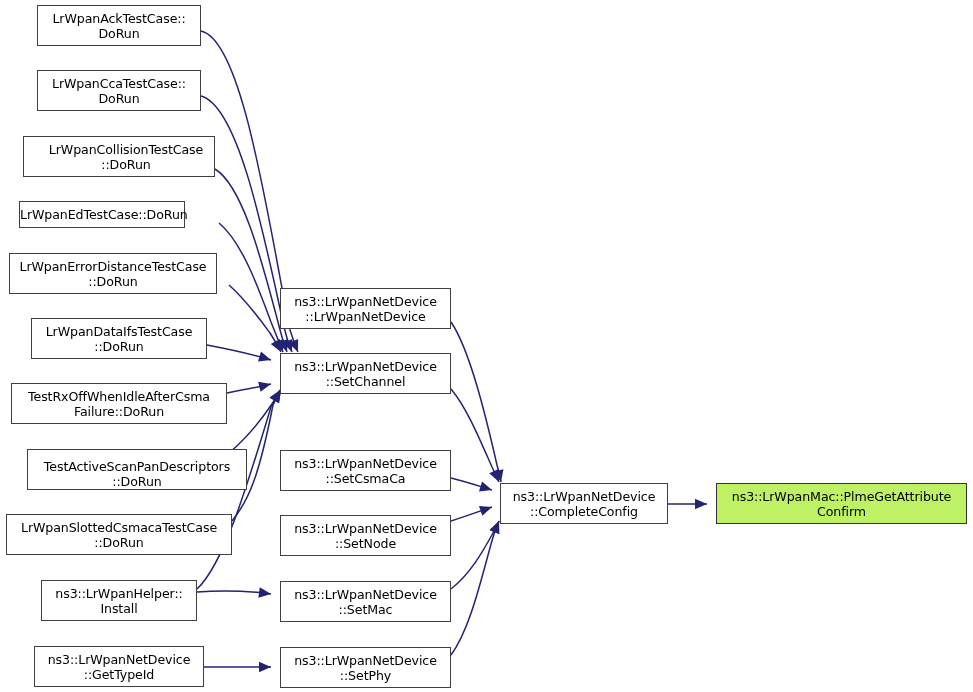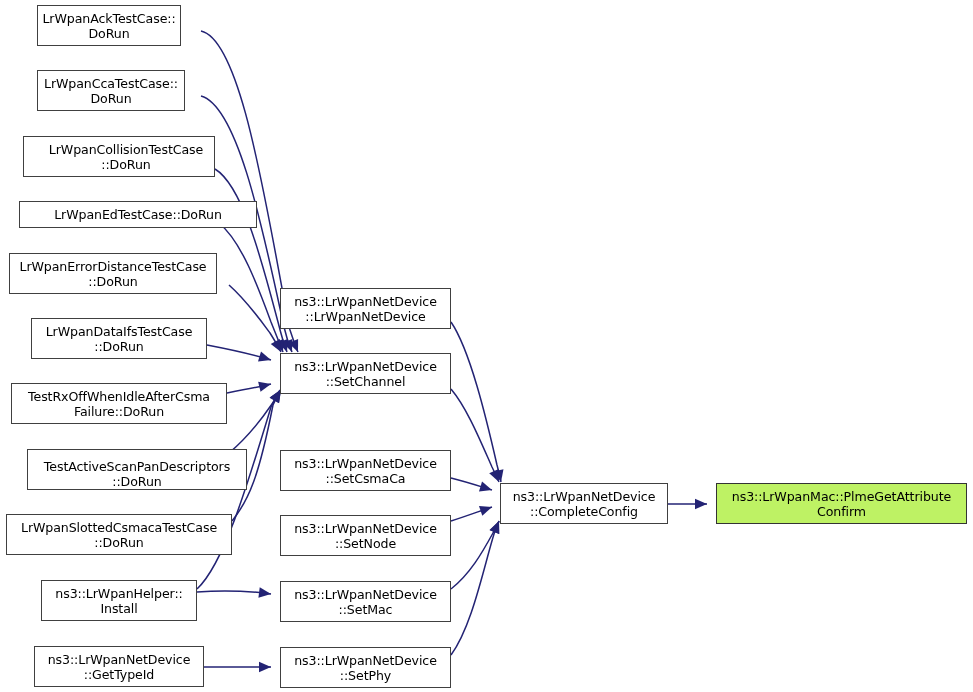--- a/index.html
+++ b/index.html
@@ -100,27 +100,27 @@
         <path d="M451,589 C470,574 482,553 493,533 C496,528 498,524 499,521" class="edge-path"></path>
         <polygon points="499,521 499.014294432238,534.0782183675457 489.4672019675214,529.953533474108" class="edge-head"></polygon>
         <path d="M451,655 C472,626 483,570 494,534 C496,528 498,524 499,521" class="edge-path"></path>
         <polygon points="499,521 499.4180085023356,534.0715442428191 489.74813817194433,530.243541135007" class="edge-head"></polygon>
         <path d="M668,504 C684,504 696,504 707,504" class="edge-path"></path>
         <polygon points="707,504 695,509.2 695,498.8" class="edge-head"></polygon>
       </g>
   </svg>
 
   <div id="nodes-layer">
-      <div class="node-box" style="left: 37px; top: 5px; width: 144px; height: 41px;"><span class="node-label">LrWpanAckTestCase::
+      <div class="node-box" style="left: 37px; top: 5px; width: 164px; height: 41px;"><span class="node-label">LrWpanAckTestCase::
 DoRun</span></div>
-      <div class="node-box" style="left: 37px; top: 70px; width: 148px; height: 41px;"><span class="node-label">LrWpanCcaTestCase::
+      <div class="node-box" style="left: 37px; top: 70px; width: 164px; height: 41px;"><span class="node-label">LrWpanCcaTestCase::
 DoRun</span></div>
       <div class="node-box" style="left: 23px; top: 136px; width: 192px; height: 41px; padding-left: 14px;"><span class="node-label">LrWpanCollisionTestCase
 ::DoRun</span></div>
-      <div class="node-box" style="left: 19px; top: 201px; width: 238px; height: 27px; justify-content: center;"><span class="node-label">LrWpanEdTestCase::DoRun</span></div>
+      <div class="node-box" style="left: 19px; top: 201px; width: 166px; height: 27px; justify-content: center;"><span class="node-label">LrWpanEdTestCase::DoRun</span></div>
       <div class="node-box" style="left: 9px; top: 253px; width: 208px; height: 41px;"><span class="node-label">LrWpanErrorDistanceTestCase
 ::DoRun</span></div>
       <div class="node-box" style="left: 31px; top: 318px; width: 176px; height: 41px;"><span class="node-label">LrWpanDataIfsTestCase
 ::DoRun</span></div>
       <div class="node-box" style="left: 11px; top: 383px; width: 216px; height: 41px;"><span class="node-label">TestRxOffWhenIdleAfterCsma
 Failure::DoRun</span></div>
       <div class="node-box" style="left: 27px; top: 449px; width: 220px; height: 41px; align-items: flex-end;"><span class="node-label">TestActiveScanPanDescriptors
 ::DoRun</span></div>
       <div class="node-box" style="left: 6px; top: 514px; width: 226px; height: 41px;"><span class="node-label">LrWpanSlottedCsmacaTestCase
 ::DoRun</span></div>

